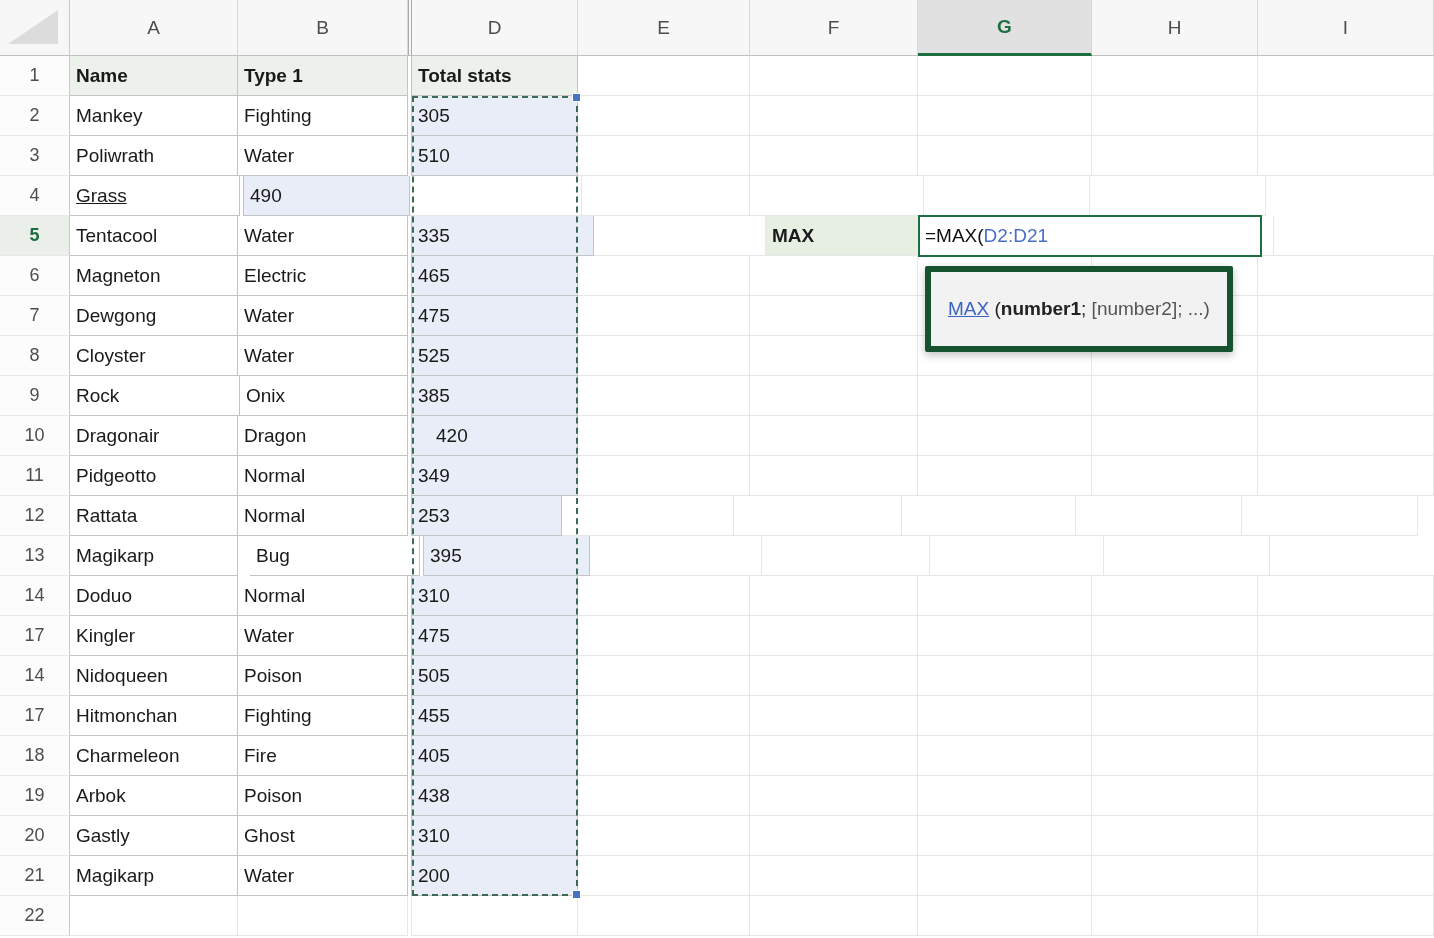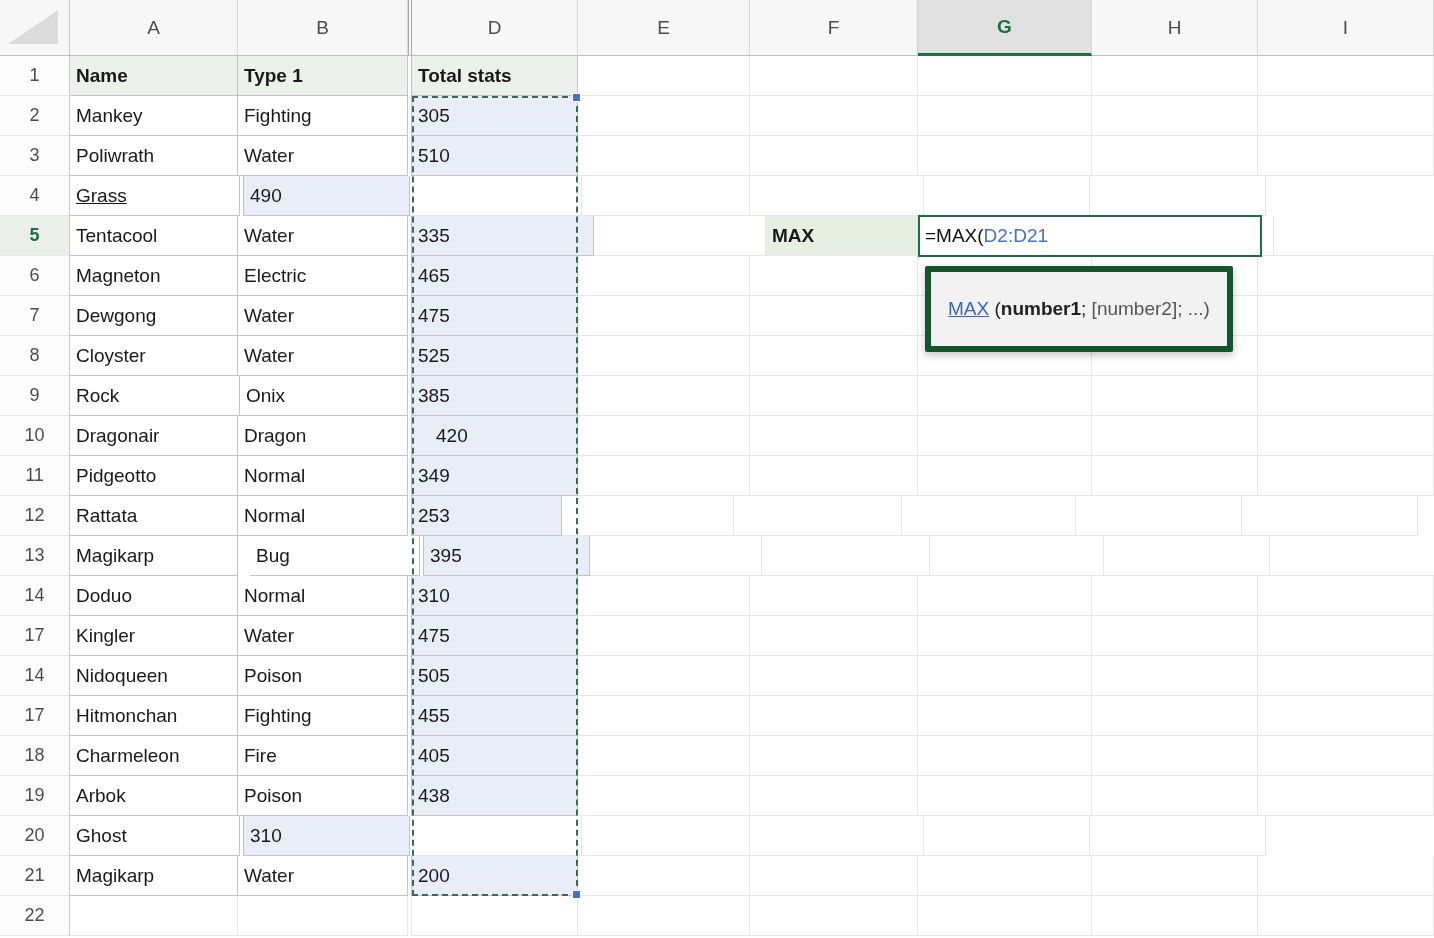--- a/index.html
+++ b/index.html
@@ -327,20 +327,21 @@
         <div class="cellsep tblsep" style="width: 4px;"></div>
         <div class="cell tbl selfill" style="width: 166px;">438</div>
         <div class="cell" style="width: 172px;"></div>
         <div class="cell" style="width: 168px;"></div>
         <div class="cell" style="width: 174px;"></div>
         <div class="cell" style="width: 166px;"></div>
         <div class="cell" style="width: 176px;"></div>
       </div>
       <div class="grid-row">
         <div class="rowhdr">20</div>
+        <div class="cell tbl" style="width: 168px;">Gastly</div>
         <div class="cell tbl" style="width: 170px;">Ghost</div>
         <div class="cellsep tblsep" style="width: 4px;"></div>
         <div class="cell tbl selfill" style="width: 166px;">310</div>
         <div class="cell" style="width: 172px;"></div>
         <div class="cell" style="width: 168px;"></div>
         <div class="cell" style="width: 174px;"></div>
         <div class="cell" style="width: 166px;"></div>
         <div class="cell" style="width: 176px;"></div>
       </div>
       <div class="grid-row">

